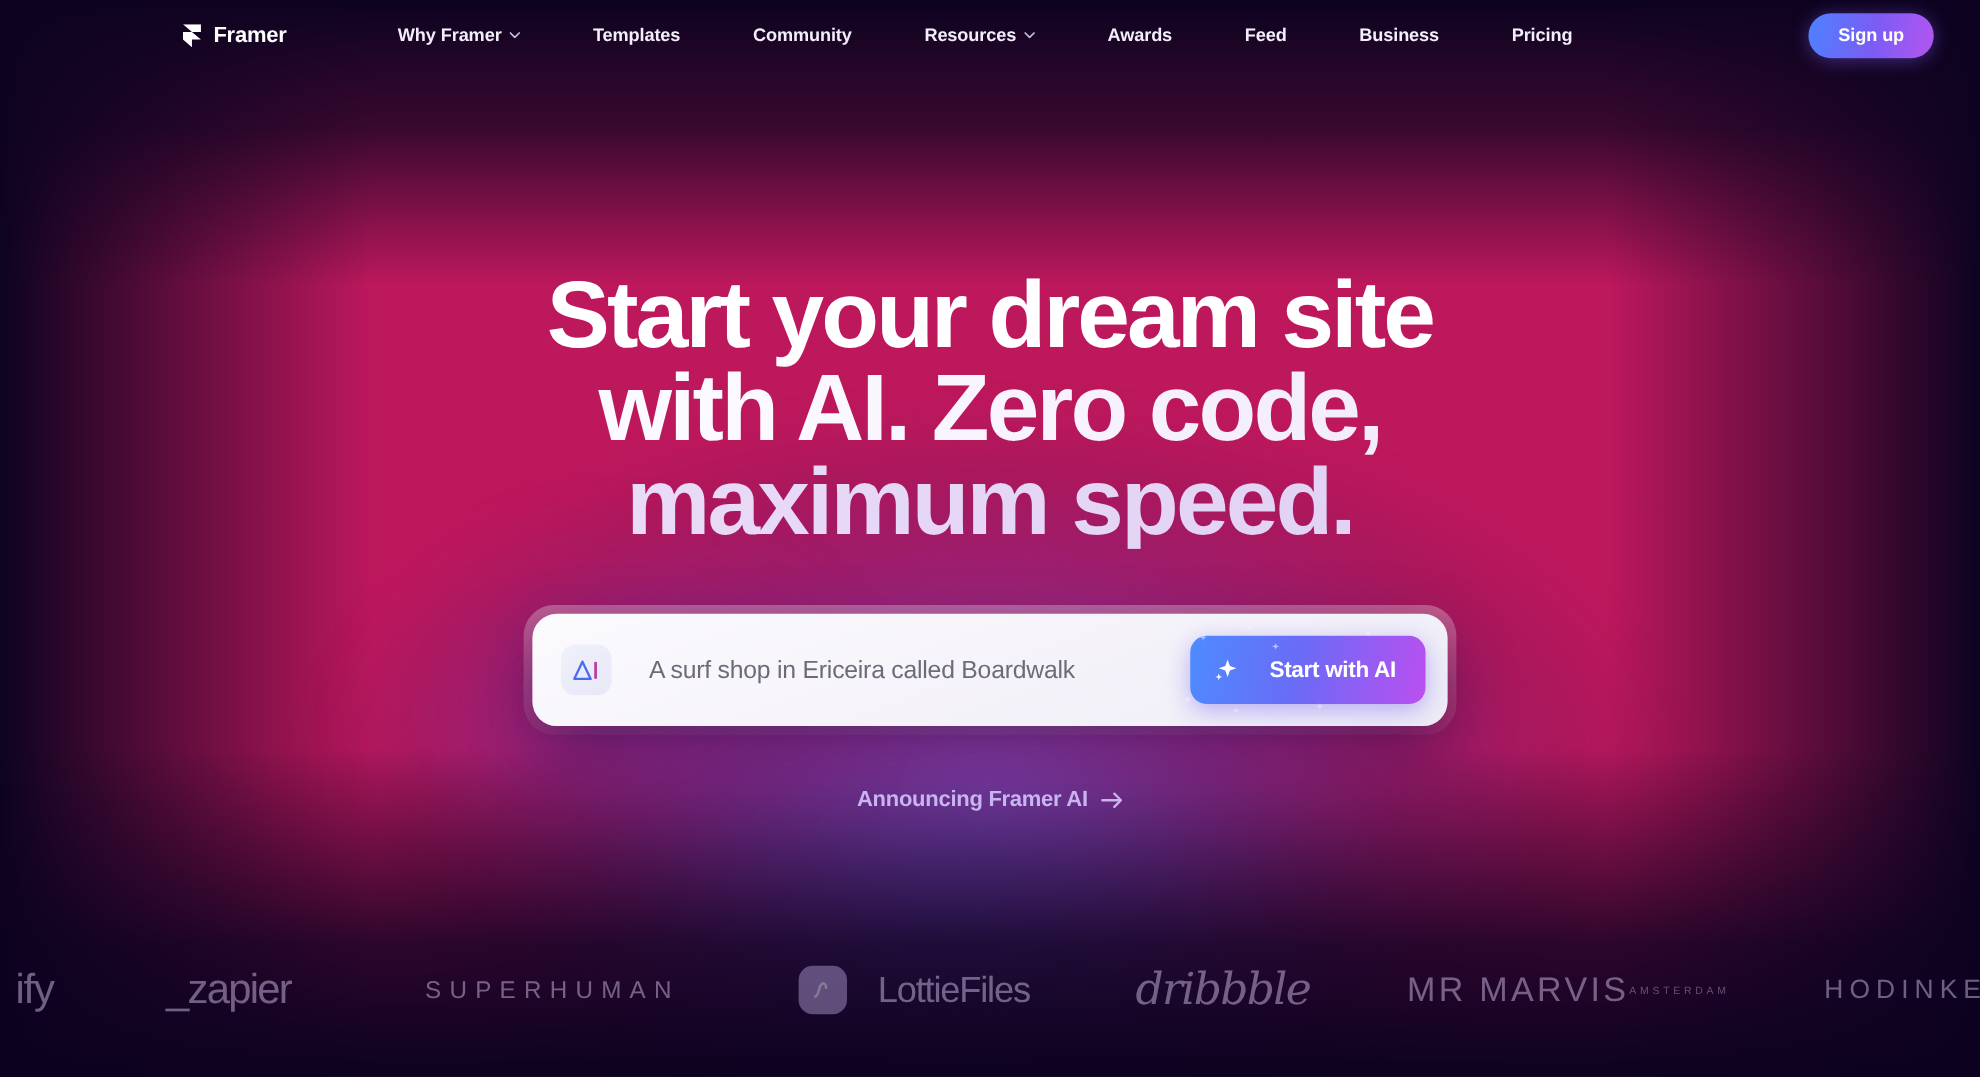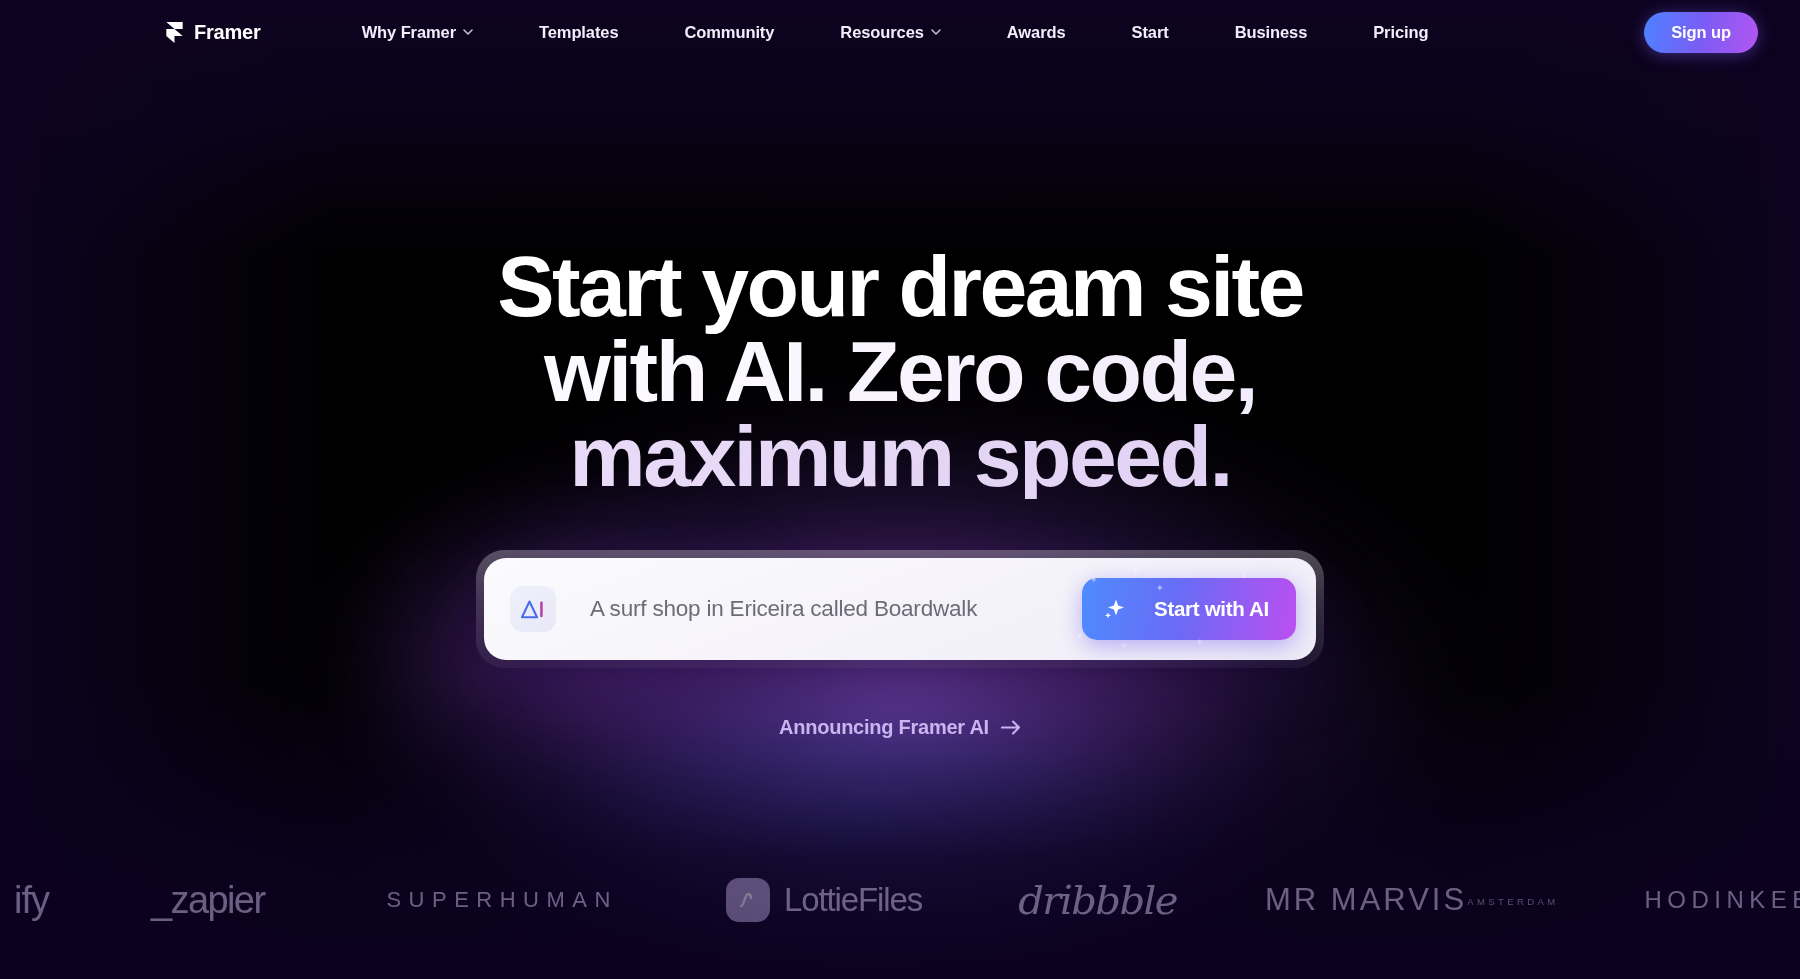--- a/index.html
+++ b/index.html
@@ -7,21 +7,21 @@
   html, body {
     width:1800px; height:979px;
     overflow:hidden;
     background:#100525;
     font-family:"Liberation Sans", sans-serif;
   }
 
   .page {
     position:relative;
     width:1800px; height:979px;
-    background:#000000;
+    background:#be185d;
     overflow:hidden;
   }
 
   
   .glow { position:absolute; pointer-events:none; }
 
   .glow-main {
     left:50%; top:300px;
     width:1500px; height:820px;
     transform:translateX(-50%);
@@ -189,21 +189,21 @@
     display:flex; align-items:center;
   }
   .logo-item {
     display:flex; align-items:center; justify-content:center;
     flex:0 0 auto; opacity:0.5;
   }
   .logo-text { color:#cdbbe6; font-weight:400; white-space:nowrap; }
   .l-spotify  { font-size:38px; letter-spacing:-1px; margin-left:14px; }
   .l-zapier   { font-size:38px; letter-spacing:-1.6px; margin-left:102px; }
   .l-super    { font-size:22px; font-weight:400; letter-spacing:7.5px; margin-left:122px; }
-  .l-lottie   { margin-left:108px; display:flex; align-items:center; gap:14px; }
+  .l-lottie   { margin-left:108px; display:flex; align-items:center; gap:28px; }
   .l-lottie .lf-mark {
     width:44px; height:44px; border-radius:13px;
     background:#a893c9; display:flex; align-items:center; justify-content:center;
   }
   .l-lottie .lf-name { font-size:33px; letter-spacing:-1.1px; }
   .l-dribbble { margin-left:96px; font-size:40px; font-style:italic; letter-spacing:-1.5px; font-family:"DejaVu Serif", serif; }
   .l-marvis   { margin-left:88px; text-align:center; }
   .l-marvis .mm-main { font-size:31px; font-weight:400; letter-spacing:3px; display:block; }
   .l-marvis .mm-sub  { font-size:9.5px; font-weight:400; letter-spacing:3.4px; display:block; margin-top:3px; opacity:0.8; }
   .l-hodinkee { margin-left:86px; font-size:24px; font-weight:400; letter-spacing:5.5px; }
@@ -252,21 +252,21 @@
         <svg class="caret" viewBox="0 0 10 6">
           <path d="M1 1l4 4 4-4" stroke="#e4dcf5" stroke-width="1.6" fill="none" stroke-linecap="round" stroke-linejoin="round"></path>
         </svg>
       </div>
 
       <div class="nav-link">
         <span>Awards</span>
       </div>
 
       <div class="nav-link">
-        <span>Start</span>
+        <span>Feed</span>
       </div>
 
       <div class="nav-link">
         <span>Business</span>
       </div>
 
       <div class="nav-link">
         <span>Pricing</span>
       </div>
 

